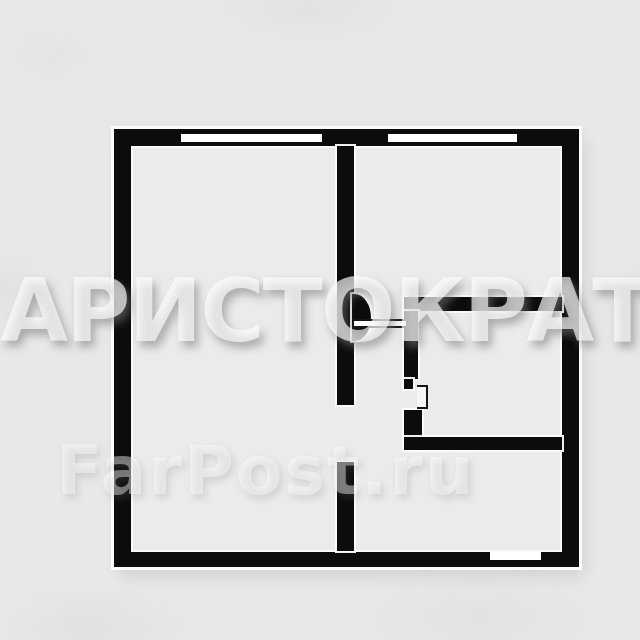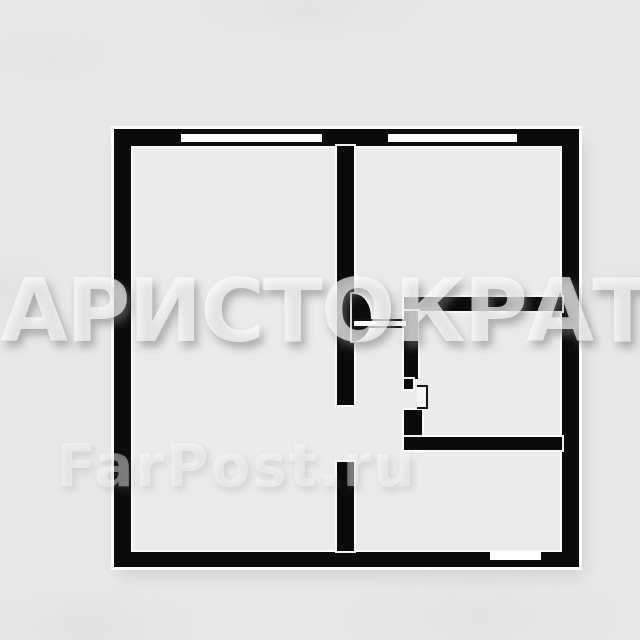--- a/index.html
+++ b/index.html
@@ -54,21 +54,21 @@
   
   .wm-primary{
     left:0;right:0;top:267px;text-align:center;white-space:nowrap;
     font-weight:700;font-size:88px;letter-spacing:-2px;line-height:1;
     color:rgba(255,255,255,0.66);
     text-shadow:4px 6px 9px rgba(120,120,120,0.55);
     z-index:5;pointer-events:none;
   }
   .wm-secondary{
     left:56px;top:437px;white-space:nowrap;
-    font-weight:700;font-size:58px;letter-spacing:2px;line-height:1;
+    font-weight:700;font-size:68px;letter-spacing:2px;line-height:1;
     color:rgba(255,255,255,0.42);
     text-shadow:3px 4px 7px rgba(120,120,120,0.22);
     z-index:5;pointer-events:none;
   }
 </style>
 </head>
 <body>
 
 <div class="abs plan">
   <div class="abs floor"></div>

